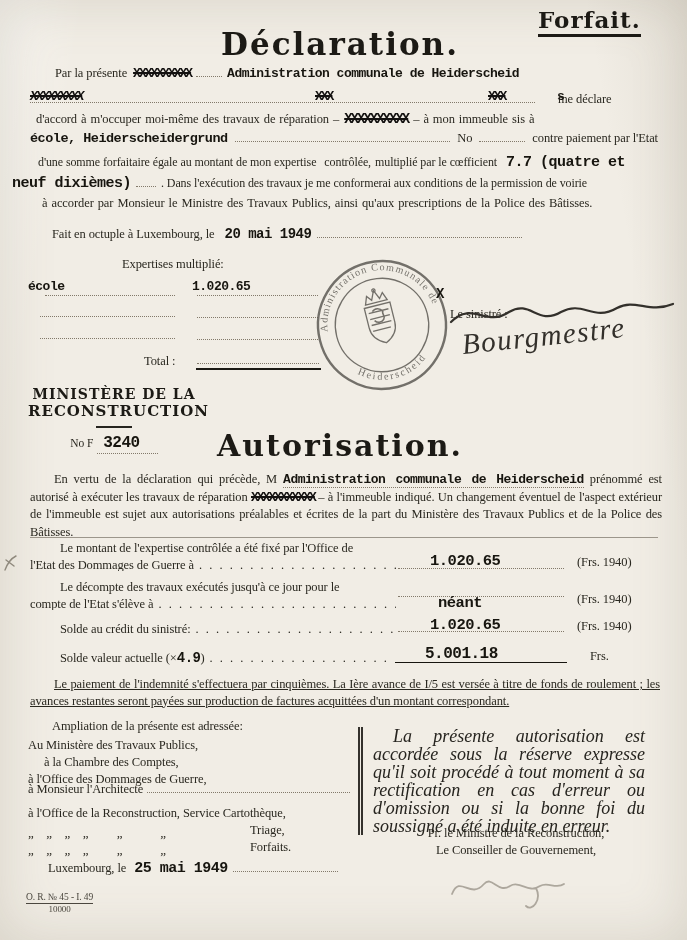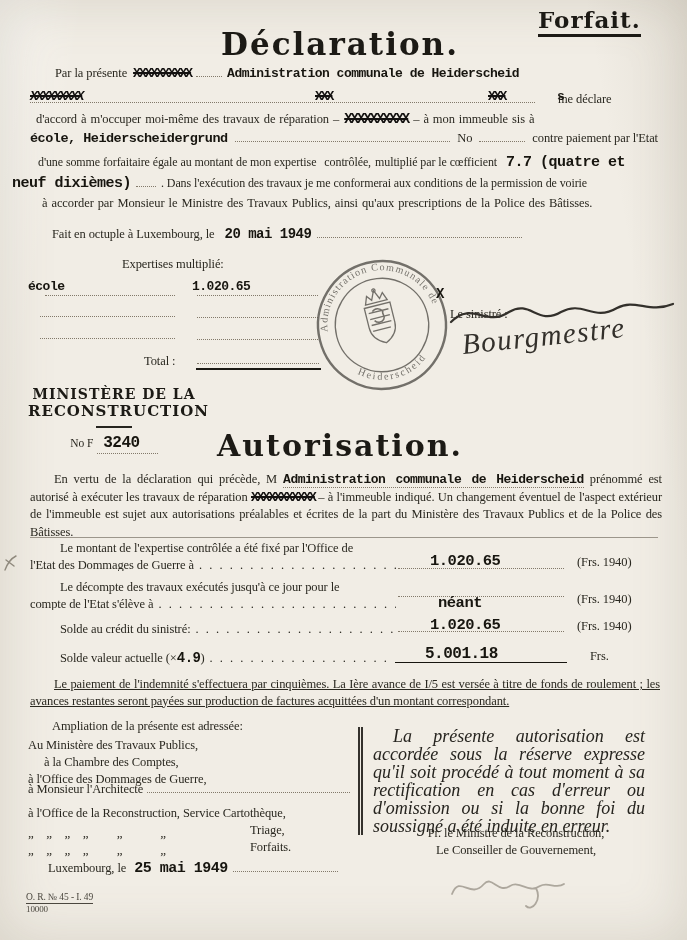--- a/index.html
+++ b/index.html
@@ -219,21 +219,21 @@
   <svg class="abs" style="left:440px; top:860px;" width="140" height="55" viewBox="0 0 140 55">
     <path d="M12,34 C20,14 30,40 44,24 C52,15 58,34 70,26 C80,20 88,34 100,26 C108,21 116,30 124,24 M96,28 C102,40 92,52 86,46" fill="none" stroke="#a19b90" stroke-width="1.8" opacity=".85" stroke-linecap="round"></path>
   </svg>
 
   <div class="abs flexline" style="left:48px; top:860px; width:290px;">
     <span class="printed">Luxembourg, le</span>
     <span class="typed" style="font-size:15px; margin-left:8px;">25 mai 1949</span>
     <span class="dotfill" style="flex:1; margin-left:5px;"></span>
   </div>
 
-  <div class="abs" style="left:26px; top:892px; ">
+  <div class="abs" style="left:26px; top:892px; text-align:center;">
     <div class="printed" style="font-size:9.5px; border-bottom:1px solid #4b473f; padding-bottom:1px; color:#4b473f;">O. R. № 45 - I. 49</div>
     <div class="printed" style="font-size:9px; color:#4b473f;">10000</div>
   </div>
 
   <svg class="abs" style="left:2px; top:552px;" width="16" height="22" viewBox="0 0 16 22">
     <path d="M3,18 C6,10 10,6 14,4 M4,8 L12,14" fill="none" stroke="#8f897d" stroke-width="1.4" stroke-linecap="round"></path>
   </svg>
 
 </div>
 

